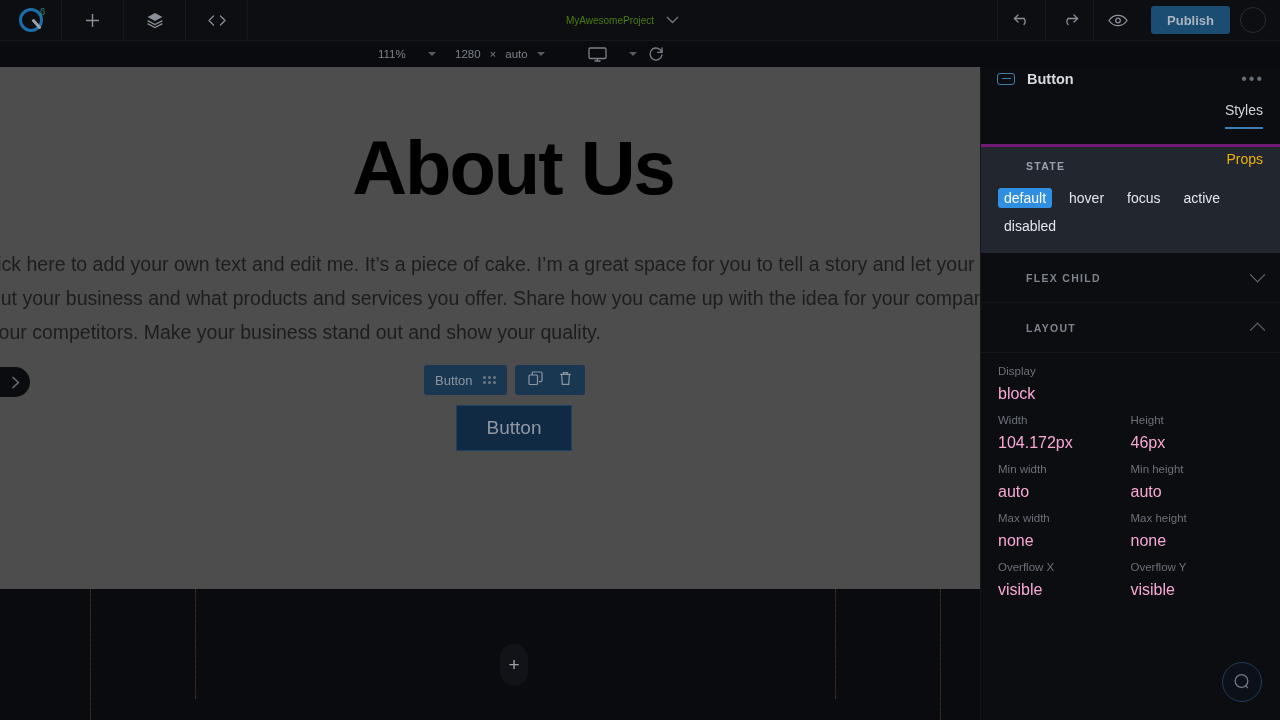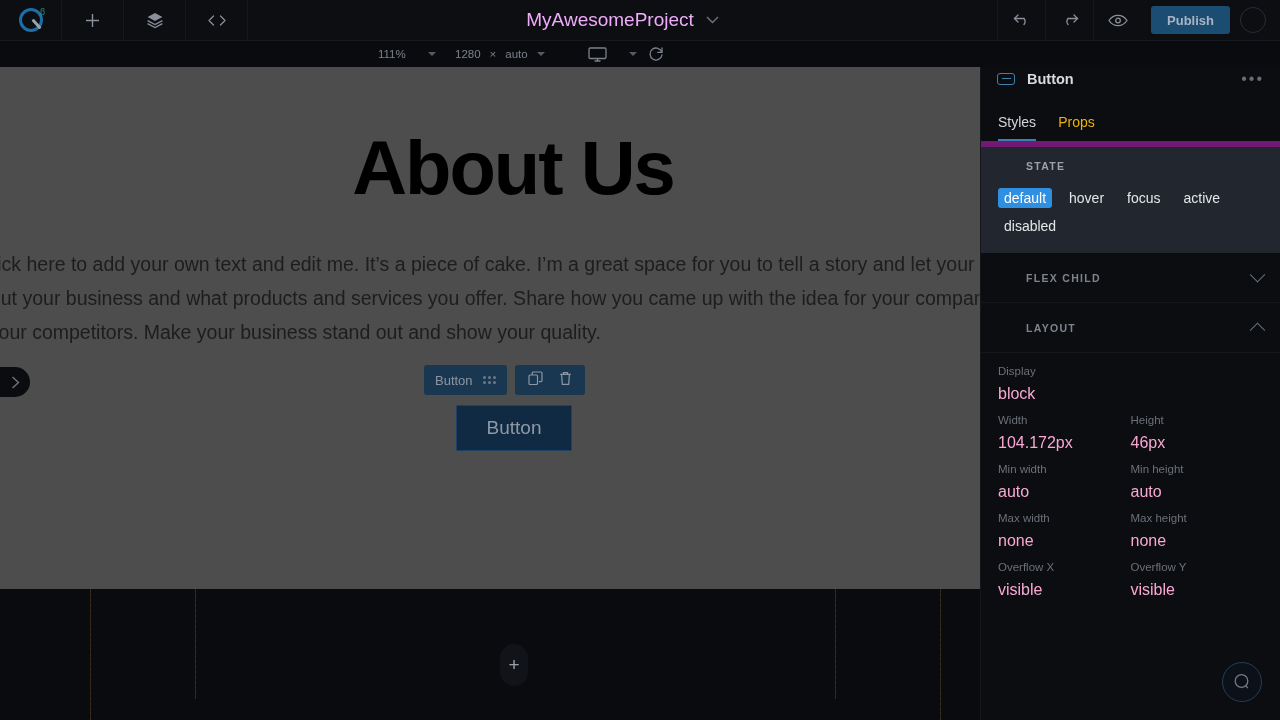--- a/index.html
+++ b/index.html
@@ -39,21 +39,21 @@
     transform: rotate(-42deg);
     left: 13px; top: 7px; border-radius: 1px;
   }
   .beta {
     position: absolute; top: 6px; left: 40px;
     font-size: 10px; color: #2e8b7a; font-family: "Liberation Serif", serif;
   }
   .title-wrap {
     flex: 1; display: flex; align-items: center; justify-content: center; gap: 12px;
   }
-  .proj-title { color: #f0abfc; font-size: 19px; text-align: right; }
+  .proj-title { color: #4d7c0f; font-size: 10px; text-align: right; }
   .right-tools { display: flex; align-items: center; height: 41px; }
   .rt-slot {
     width: 48px; height: 41px;
     display: flex; align-items: center; justify-content: center;
     border-left: 1px solid #17181d; color: #8a8f99;
   }
   .publish-btn {
     height: 28px; padding: 0 16px; margin: 0 10px;
     background: #1b4d72; color: #aab4c0;
     border: none; border-radius: 3px;
@@ -176,21 +176,21 @@
   }
   .btn-icon-sq {
     width: 18px; height: 12px; border: 1.6px solid #3f7fa8; border-radius: 3px;
     display: flex; align-items: center; justify-content: center;
   }
   .btn-icon-sq i { display: block; width: 9px; height: 1.6px; background: #3f7fa8; }
   .rp-title { color: #d7dade; font-size: 14.5px; font-weight: bold; flex: 1; }
   .ellip { color: #676d77; font-size: 16px; letter-spacing: 2px; }
   .rp-tabs {
     display: flex; gap: 22px; padding: 0 17px; height: 45px;
-    align-items: flex-end; border-bottom: 6px solid #701a75;
+    align-items: flex-end; border-bottom: 3px solid #701a75; flex-direction: column;
   }
   .rp-tab {
     font-size: 14px; color: #eab308; padding-bottom: 9px;
     border-bottom: 2px solid transparent;
   }
   .rp-tab.active { color: #d2d6db; border-bottom-color: #3a7fb5; }
 
   .state-block {
     background: #22262e; padding: 13px 17px 17px 17px;
   }

